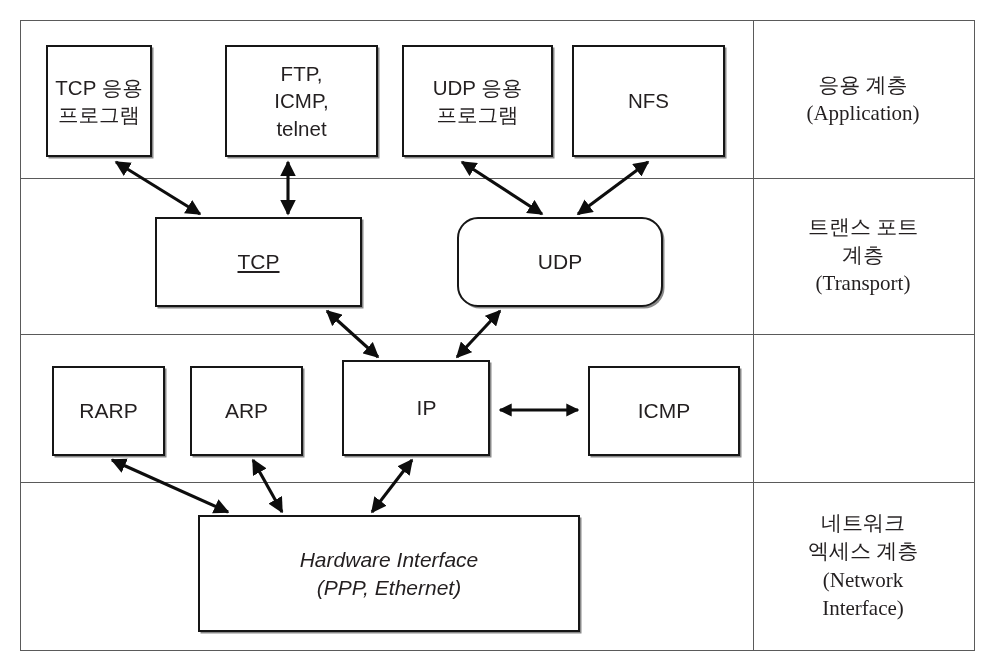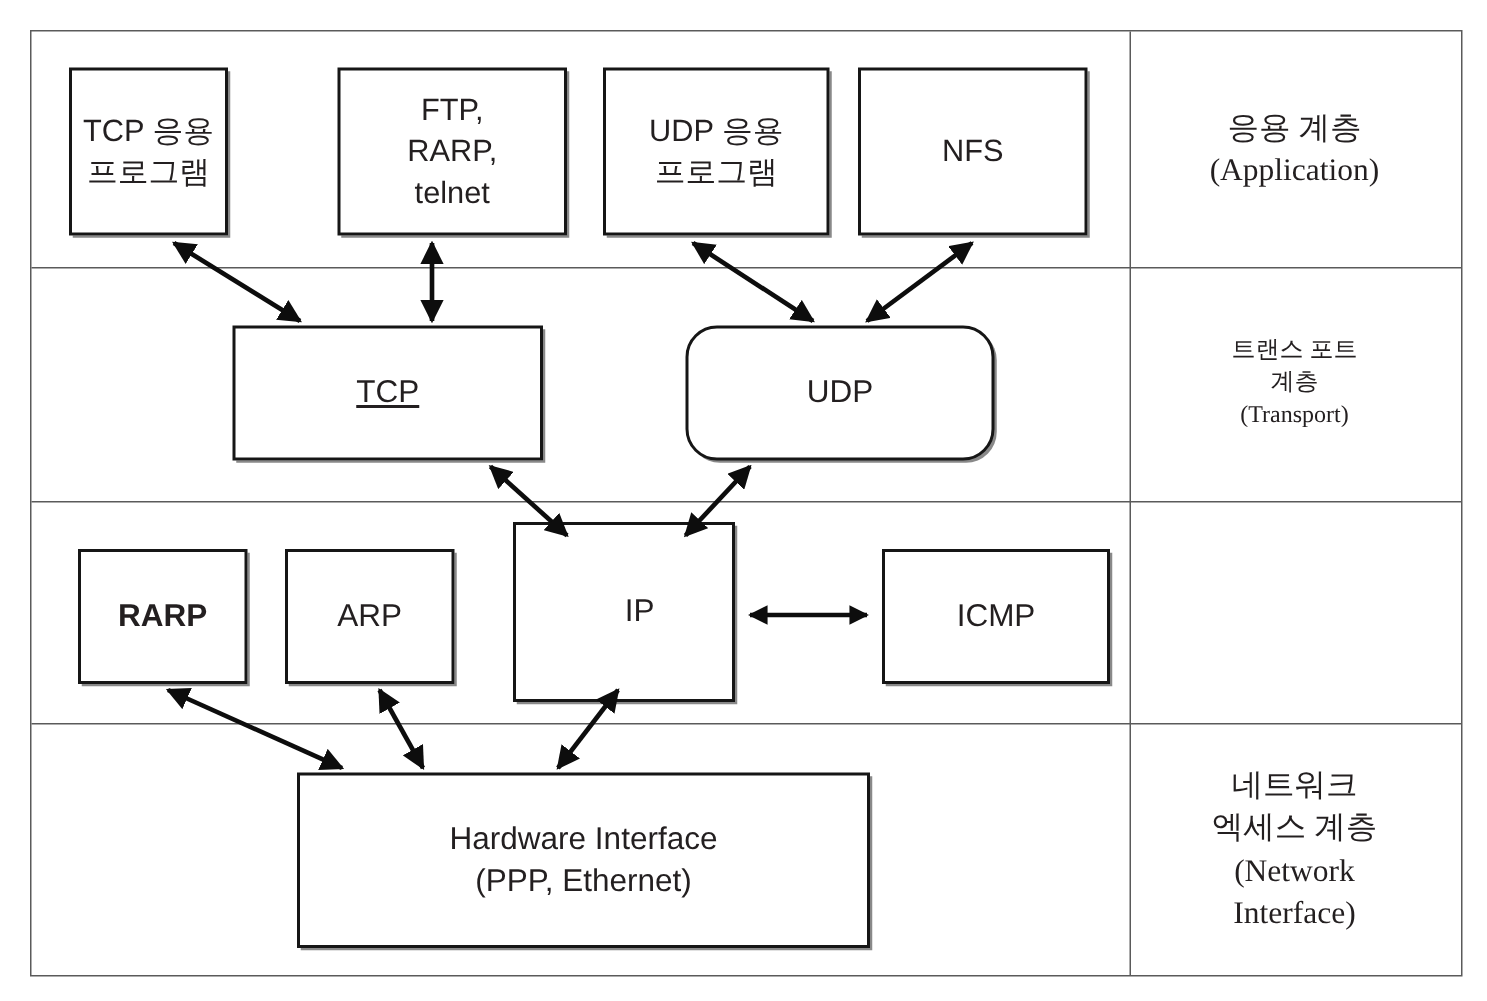--- a/index.html
+++ b/index.html
@@ -103,68 +103,68 @@
     <div class="collline" style="left:732px"></div>
   </div>
 
   <div class="pbox" style="left:46px;  top:45px;  width:106px; height:112px; font-size:20.5px;">
     <span class="txt">TCP 응용
 프로그램</span>
   </div>
 
   <div class="pbox" style="left:225px; top:45px;  width:153px; height:112px; font-size:20.5px;">
     <span class="txt">FTP,
-RARP,
+ICMP,
 telnet</span>
   </div>
 
   <div class="pbox" style="left:402px; top:45px;  width:151px; height:112px; font-size:20.5px;">
     <span class="txt">UDP 응용
 프로그램</span>
   </div>
 
   <div class="pbox" style="left:572px; top:45px;  width:153px; height:112px; font-size:20.5px;">
     <span class="txt">NFS</span>
   </div>
 
   <div class="pbox" style="left:155px; top:217px; width:207px; height:90px; font-size:21px;text-decoration:underline;">
     <span class="txt">TCP</span>
   </div>
 
   <div class="pbox" style="left:457px; top:217px; width:206px; height:90px; font-size:21px;border-radius:21px;">
     <span class="txt">UDP</span>
   </div>
 
-  <div class="pbox" style="left:52px;  top:366px; width:113px; height:90px; font-size:21px;font-weight:bold;">
+  <div class="pbox" style="left:52px;  top:366px; width:113px; height:90px; font-size:21px;">
     <span class="txt">RARP</span>
   </div>
 
   <div class="pbox" style="left:190px; top:366px; width:113px; height:90px; font-size:21px;">
     <span class="txt">ARP</span>
   </div>
 
-  <div class="pbox" style="left:342px; top:348px; width:148px; height:120px; font-size:21px;padding-left:21px;">
+  <div class="pbox" style="left:342px; top:360px; width:148px; height:96px; font-size:21px;padding-left:21px;">
     <span class="txt">IP</span>
   </div>
 
   <div class="pbox" style="left:588px; top:366px; width:152px; height:90px; font-size:21px;">
     <span class="txt">ICMP</span>
   </div>
 
-  <div class="pbox" style="left:198px; top:515px; width:382px; height:117px; font-size:21px;">
+  <div class="pbox" style="left:198px; top:515px; width:382px; height:117px; font-size:21px;font-style:italic;">
     <span class="txt">Hardware  Interface
 (PPP, Ethernet)</span>
   </div>
 
   <div class="layer-label" style="left:752px; top:21px;  width:222px; height:156px; font-size:21px;">
     <span class="txt">응용 계층
 (Application)</span>
   </div>
 
-  <div class="layer-label" style="left:752px; top:177px; width:222px; height:156px; font-size:16px;">
+  <div class="layer-label" style="left:752px; top:177px; width:222px; height:156px; font-size:21px;">
     <span class="txt">트랜스 포트
 계층
 (Transport)</span>
   </div>
 
 
   <div class="layer-label" style="left:752px; top:481px; width:222px; height:169px; font-size:21px;">
     <span class="txt">네트워크
 엑세스 계층
 (Network

